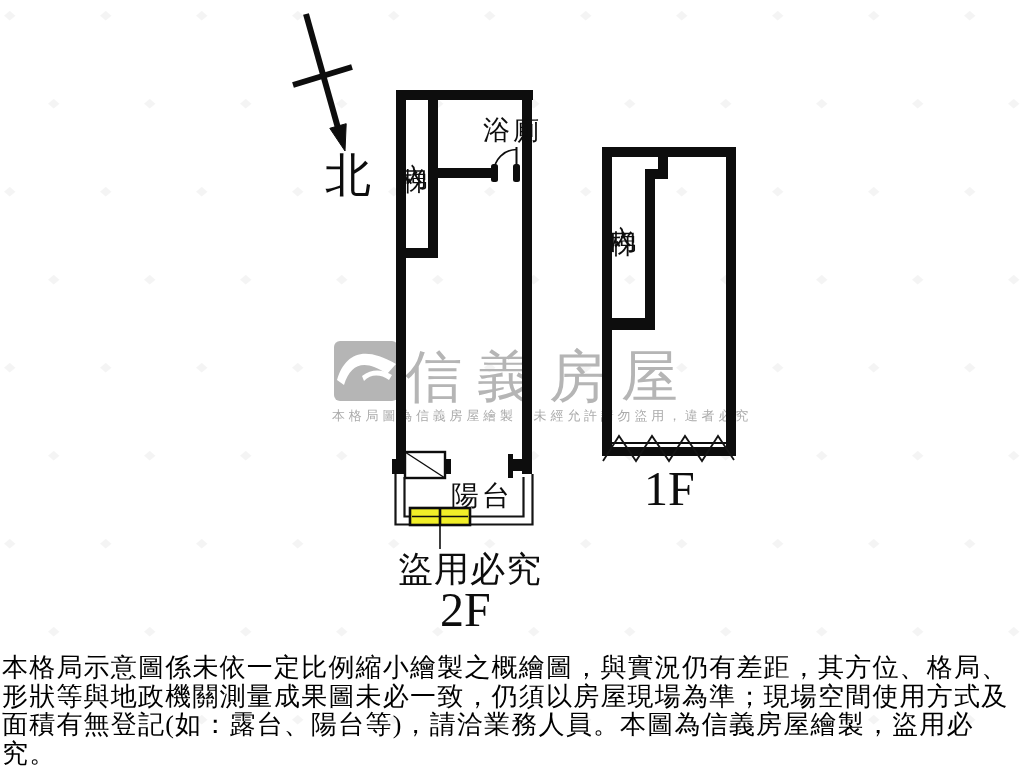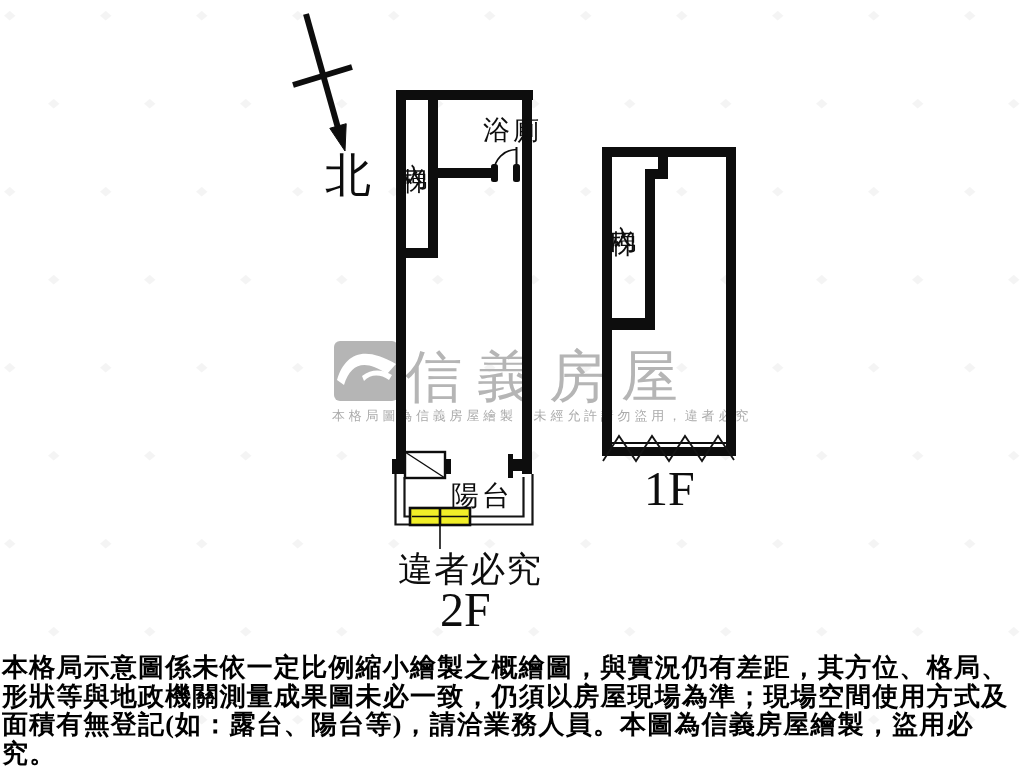--- a/index.html
+++ b/index.html
@@ -25,21 +25,21 @@
   .vert{writing-mode:vertical-rl;text-orientation:upright;letter-spacing:5px;}
   #lbl-north{left:325px;top:145px;font-size:46px;}
   #lbl-bath{left:483px;top:112px;font-size:27px;letter-spacing:3px;}
   #lbl-stairs-2f{left:401px;top:142px;font-size:26px;line-height:26px;}
   #lbl-stairs-1f{left:609px;top:204px;font-size:27px;line-height:27px;}
   #lbl-balcony{left:451px;top:477px;font-size:28px;letter-spacing:3px;}
   #lbl-balcony-window{left:398px;top:546px;font-size:35px;letter-spacing:1px;}
   #lbl-2f{left:440px;top:582px;font-size:48px;}
   #lbl-1f{left:644px;top:461px;font-size:48px;}
   #disclaimer{z-index:3;left:2px;top:654px;width:1020px;font-size:26px;
-              line-height:28.5px;letter-spacing:1.2px;color:#000;font-weight:bold;}
+              line-height:28.5px;letter-spacing:1.2px;color:#000;}
 </style>
 </head>
 <body>
 
 <div id="wm-pattern">
     <span class="wm-d" style="left: 4px; top: 6px;">◆</span>
     <span class="wm-d" style="left: 100px; top: 6px;">◆</span>
     <span class="wm-d" style="left: 196px; top: 6px;">◆</span>
     <span class="wm-d" style="left: 292px; top: 6px;">◆</span>
     <span class="wm-d" style="left: 388px; top: 6px;">◆</span>
@@ -206,21 +206,21 @@
     <line x1="610" y1="443" x2="727" y2="443" stroke="#0d0d0d" stroke-width="2"></line>
     <polyline points="603,461 619,436 636,461 652,436 669,461 685,436 702,461 718,436 734,460" fill="none" stroke="#141414" stroke-width="1.8"></polyline>
   </g>
 </svg>
 
 <div class="abs lbl" id="lbl-north">北</div>
 <div class="abs lbl" id="lbl-bath">浴廁</div>
 <div class="abs lbl vert" id="lbl-stairs-2f">內梯</div>
 <div class="abs lbl vert" id="lbl-stairs-1f">內梯</div>
 <div class="abs lbl" id="lbl-balcony">陽台</div>
-<div class="abs lbl" id="lbl-balcony-window">違者必究</div>
+<div class="abs lbl" id="lbl-balcony-window">盜用必究</div>
 <div class="abs lbl" id="lbl-2f">2F</div>
 <div class="abs lbl" id="lbl-1f">1F</div>
 
 <div class="abs" id="disclaimer">
   <div>本格局示意圖係未依一定比例縮小繪製之概繪圖，與實況仍有差距，其方位、格局、</div>
   <div>形狀等與地政機關測量成果圖未必一致，仍須以房屋現場為準；現場空間使用方式及</div>
   <div>面積有無登記(如：露台、陽台等)，請洽業務人員。本圖為信義房屋繪製，盜用必究。</div>
 </div>
 
 </body></html>

